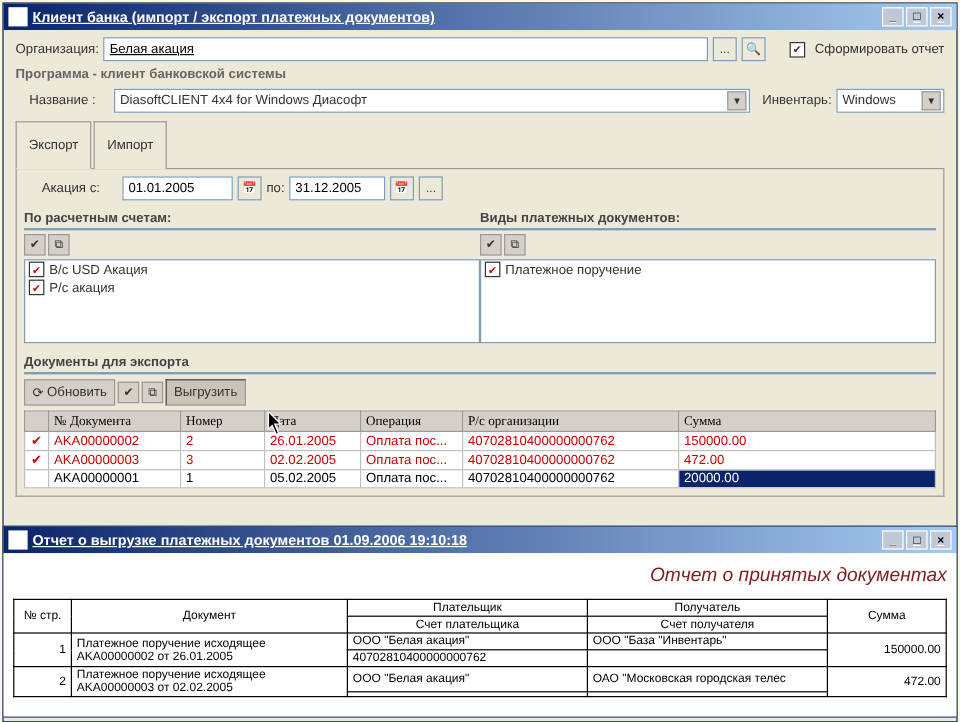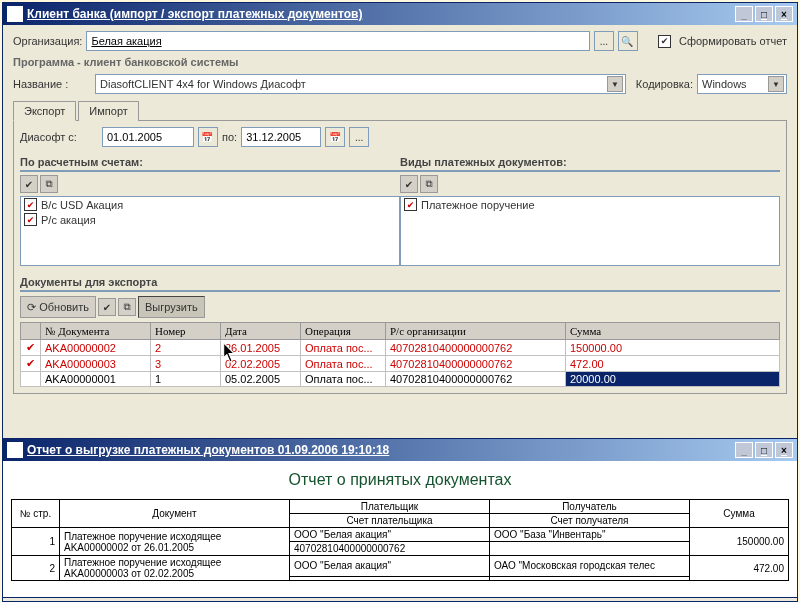--- a/index.html
+++ b/index.html
@@ -38,21 +38,21 @@
   .titlebar .wbtn {
     width: 18px; height: 16px; margin-left: 2px;
     background: #C0C8D8;
     border: 1px solid #fff;
     display:flex; align-items:center; justify-content:center;
     font-family: Arial; font-size: 10px; color:#000; font-weight:bold;
     cursor: pointer;
   }
   .content { padding: 6px 10px; color:#333; }
   .row { display:flex; align-items:center; margin-bottom:5px; gap:4px; }
-  .label { color:#333; }
+  .label { color:#333;text-align:center; }
   .textbox {
     background:#fff; border:1px solid #7F9DB9; height:20px;
     padding:2px 4px; font-size:11px;
   }
   .smallbtn {
     border:1px solid #7F9DB9; background:#ECE9D8; height:20px;
     min-width:20px; display:flex; align-items:center; justify-content:center;
     font-size:10px; cursor:pointer;
   }
   .section-title { color:#666; font-weight:bold; margin:4px 0 6px 0; }
@@ -61,21 +61,21 @@
     display:flex; align-items:center; padding:0 2px 0 4px;
     font-size:11px; position:relative;
   }
   .dropdown .arrow {
     width:16px; height:16px; background:#D4D0C8; border:1px solid #999;
     margin-left:auto; display:flex; align-items:center; justify-content:center;
     font-size:8px;
   }
   .tabs { display:flex; border-bottom:1px solid #999; margin-top:6px; }
   .tab {
-    border:1px solid #999; border-bottom:none; padding:3px 10px;
+    border:1px solid #999; border-bottom:none; padding:13px 10px;
     margin-right:2px; background:#ECE9D8; position:relative; top:1px;
     cursor:pointer;
   }
   .tab.active { background:#ECE9D8; border-bottom:1px solid #ECE9D8; font-weight:normal; }
   .tabbody { border:1px solid #999; border-top:none; padding:6px; }
   .groupbox-title {
     color:#444; font-weight:bold; margin:4px 0 2px 0;
     border-bottom:2px solid #7F9DB9; padding-bottom:2px;
   }
   .twocol { display:flex; }
@@ -118,21 +118,21 @@
   table.grid td.mark { width:18px; text-align:center; color:#C00; }
   table.grid tr.blk td { color:#000; }
   .cell-sel { background:#0A246A; color:#fff !important;margin-top:16px; }
   .cursor-arrow {
     position:absolute; width:16px; height:20px; pointer-events:none;
   }
 
   
   .win2 { left:2px; top:438px; width:796px; height:160px; }
   .reportbody { background:#fff; padding:4px 8px; height:calc(100% - 22px); overflow:hidden; }
-  .reporttitle { text-align:center; font-size:16px; margin:6px 0 10px 0; color:#14532d; }
+  .reporttitle { text-align:right; font-size:16px; margin:6px 0 10px 0; color:#7f1d1d;font-style:italic; }
   table.rpt { width:100%; border-collapse:collapse; font-size:10px; color:#000; }
   table.rpt th, table.rpt td { border:1px solid #000; padding:1px 4px; }
   table.rpt th { font-weight:normal; text-align:center; }
   table.rpt .right { text-align:right; }
 </style>
 </head>
 <body>
 
 <div class="window win1">
   <div class="titlebar">
@@ -156,35 +156,35 @@
     </div>
 
     <div class="section-title">Программа - клиент банковской системы</div>
 
     <div class="row">
       <span class="label" style="width:78px">Название :</span>
       <div class="dropdown" style="flex:1">
         <span>DiasoftCLIENT 4x4 for Windows Диасофт</span>
         <span class="arrow">▼</span>
       </div>
-      <span class="label" style="margin-left:6px">Кодировка:</span>
+      <span class="label" style="margin-left:6px">Инвентарь:</span>
       <div class="dropdown" style="width:90px">
         <span>Windows</span>
         <span class="arrow">▼</span>
       </div>
     </div>
 
     <div class="tabs">
       <div class="tab active">Экспорт</div>
       <div class="tab">Импорт</div>
     </div>
     <div class="tabbody">
 
       <div class="row">
-        <span class="label" style="width:78px">Диасофт с:</span>
+        <span class="label" style="width:78px">Акация с:</span>
         <input class="textbox" style="width: 92px;" value="01.01.2005">
         <span class="smallbtn">📅</span>
         <span class="label">по:</span>
         <input class="textbox" style="width: 80px;" value="31.12.2005">
         <span class="smallbtn">📅</span>
         <span class="smallbtn">...</span>
       </div>
 
       <div class="twocol">
         <div class="col">

